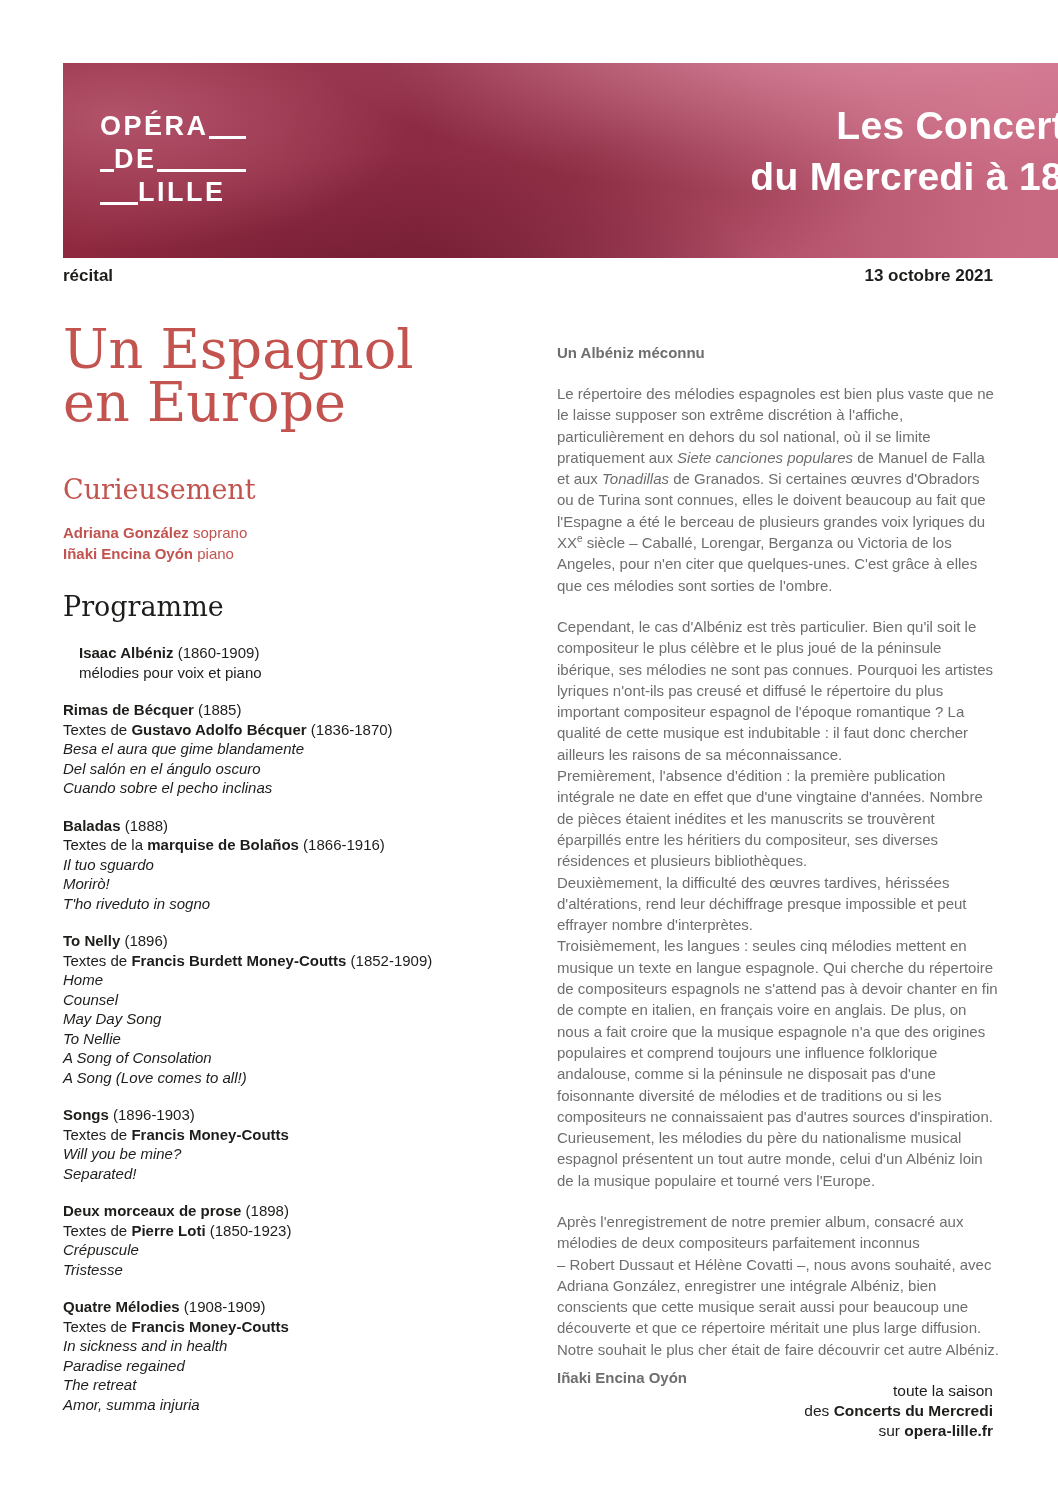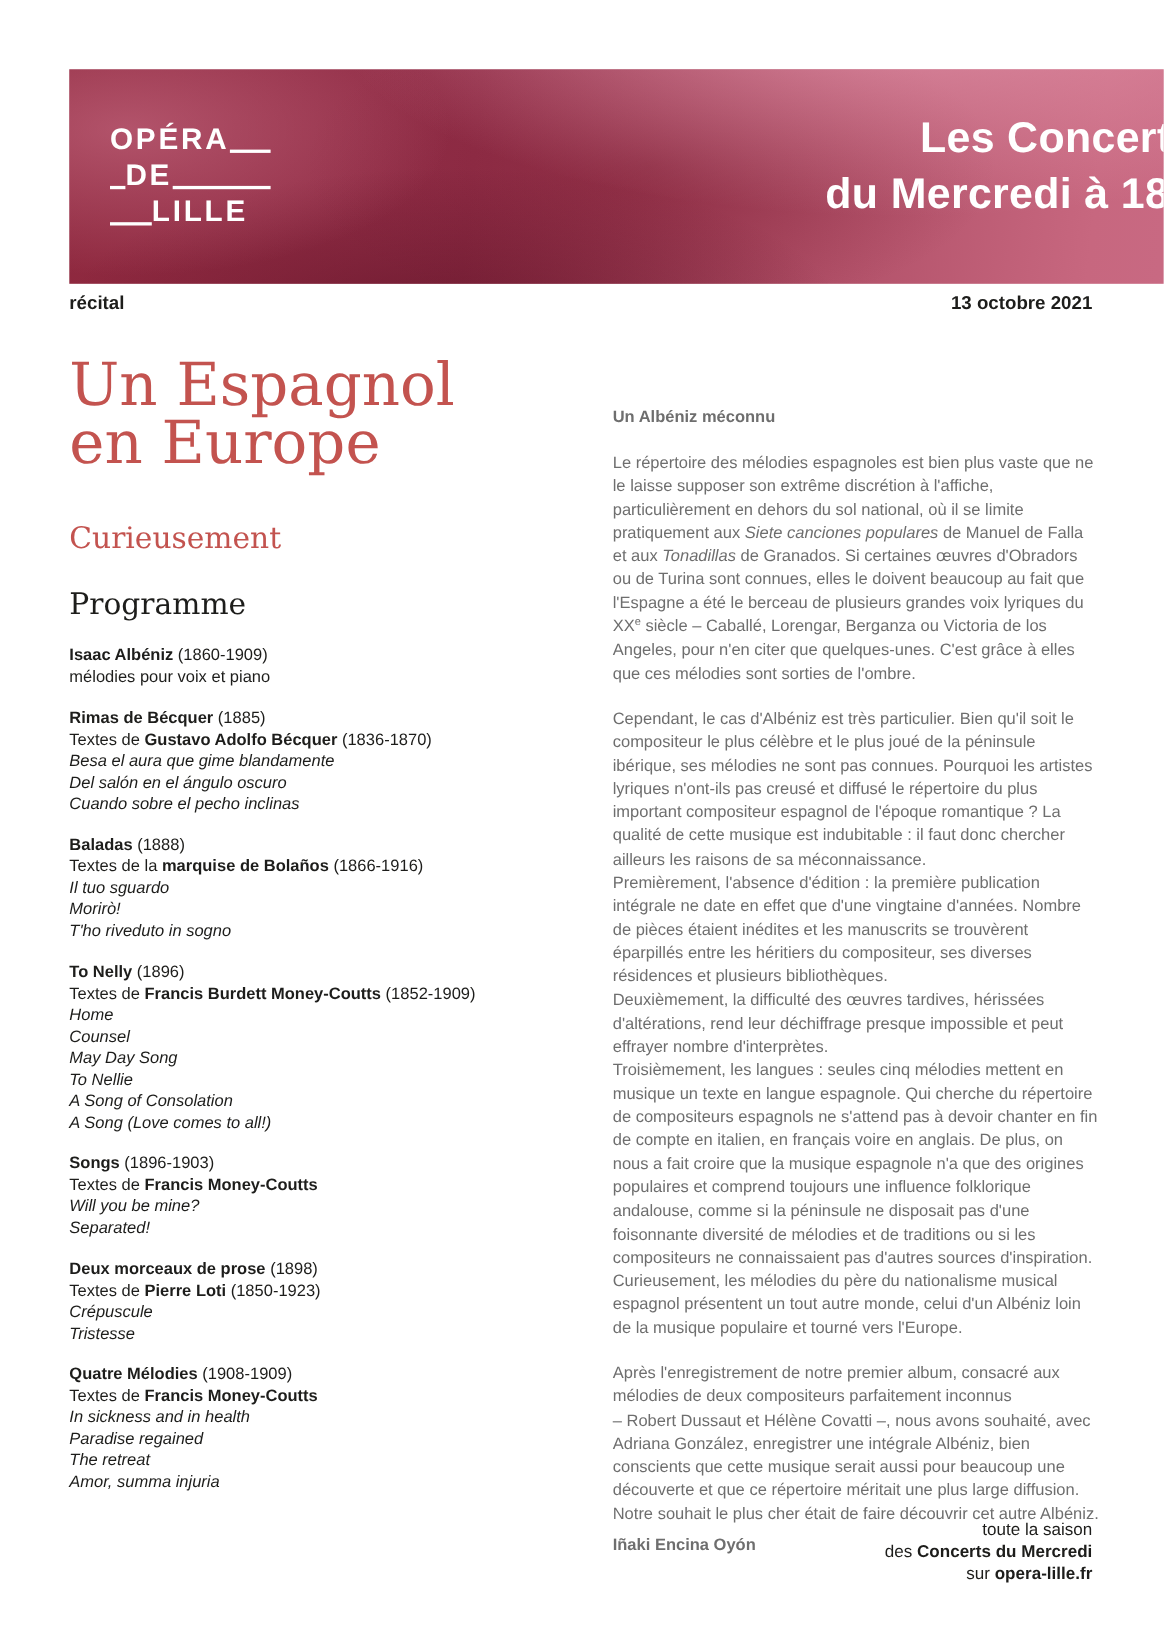--- a/index.html
+++ b/index.html
@@ -57,29 +57,29 @@
     margin:0;font-family:"DejaVu Serif",serif;font-weight:400;
     font-size:54px;line-height:53px;color:var(--red);
   }
   .left-col h2{
     font-family:"DejaVu Serif",serif;font-weight:400;
     font-size:27px;line-height:34px;margin:0;
   }
   .h-distribution{color:var(--red);margin-top:44px !important;}
   .h-programme{color:var(--ink);margin-top:26px !important;}
   #performers{margin-top:15px;color:var(--red);line-height:21px;}
-  .composer{margin-top:19px;}
+  .composer{margin-top:19px;margin-left:16px;}
   .work{margin-top:18px;}
   .piece{font-style:italic;}
   strong{font-weight:700;}
 
   
   .right-col{
     position:absolute;left:557px;top:342px;width:442px;
-    color:var(--gray);font-size:15px;line-height:21.3px;margin-top:27px;
+    color:var(--gray);font-size:15px;line-height:21.3px;
   }
   .right-col h3{margin:0;font-size:15px;line-height:21px;font-weight:700;color:var(--gray);}
   .right-col p{margin:20px 0 0 0;}
   .right-col p.signature{margin-top:7px;font-weight:700;}
   .right-col em{font-style:italic;}
   .right-col sup{font-size:10px;line-height:0;vertical-align:super;}
 
   
   .footer{
     position:absolute;right:65px;top:1381px;text-align:right;
@@ -115,20 +115,24 @@
 
   <div class="meta">
     <span>récital</span>
     <span>13 octobre 2021</span>
   </div>
 
   <section class="left-col">
     <h1><span>Un Espagnol</span><br><span>en Europe</span></h1>
 
     <h2 class="h-distribution">Curieusement</h2>
+    <div id="performers">
+        <div><strong>Adriana González</strong> soprano</div>
+        <div><strong>Iñaki Encina Oyón</strong> piano</div>
+      </div>
 
     <h2 class="h-programme">Programme</h2>
     <div class="composer">
       <div><strong>Isaac Albéniz</strong> <span>(1860-1909)</span></div>
       <div>mélodies pour voix et piano</div>
     </div>
 
     <div id="works">
         <div class="work">
           <div><strong>Rimas de Bécquer</strong> (1885)</div>

